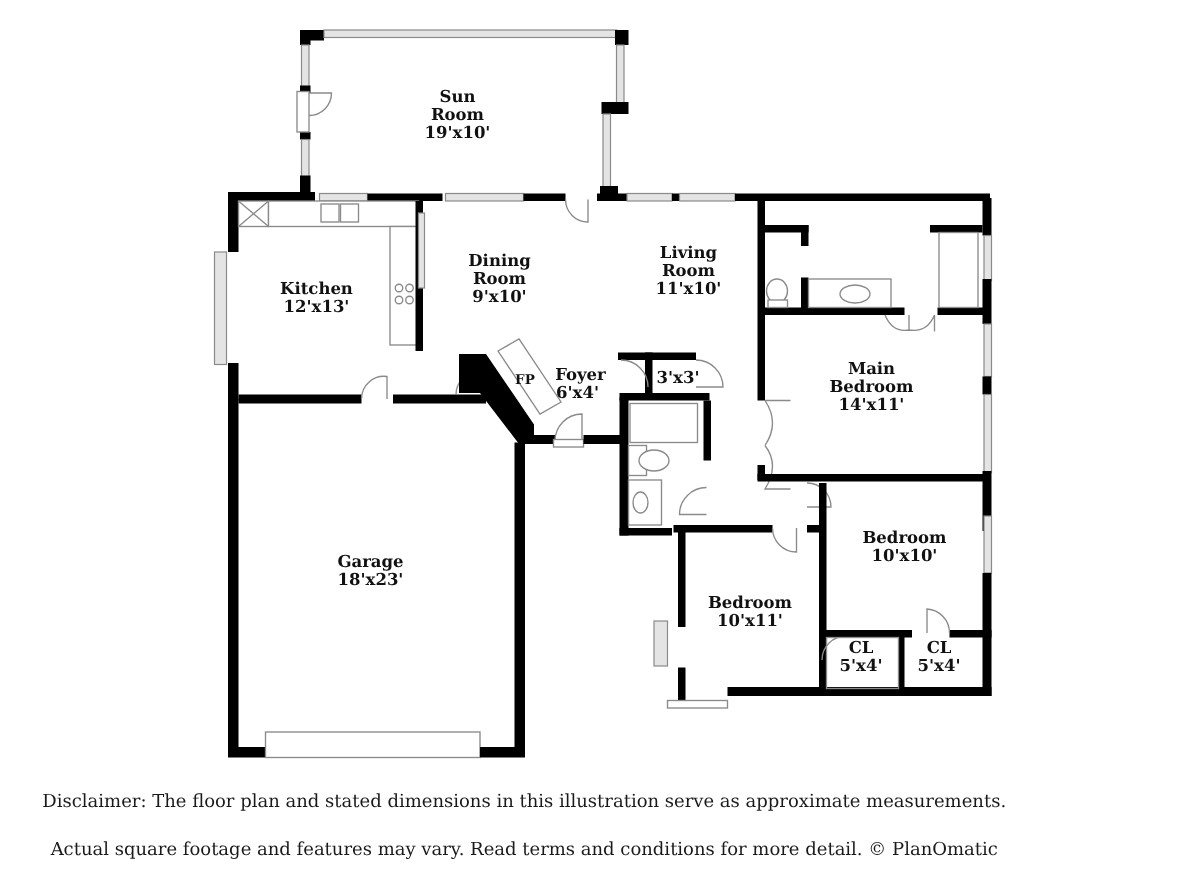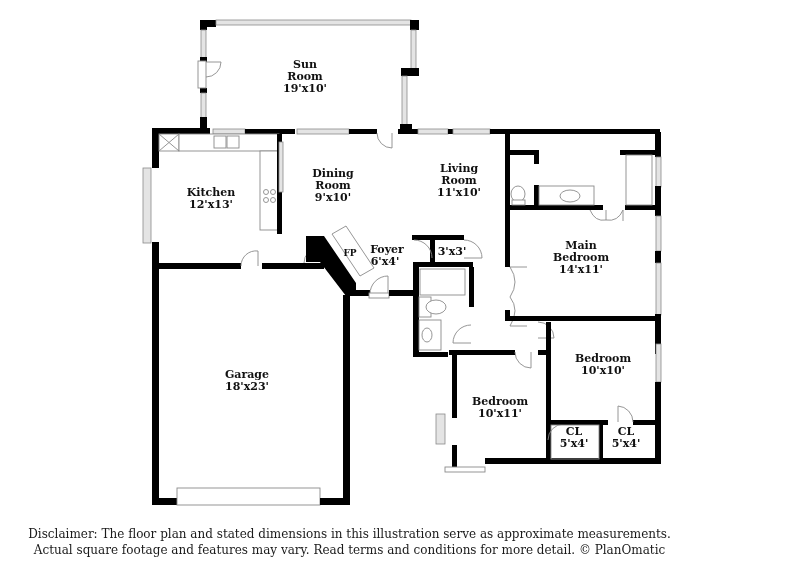--- a/index.html
+++ b/index.html
@@ -195,13 +195,13 @@
 
     <text class="lbl" x="574" y="435">CL</text>
     <text class="lbl" x="574" y="447">5'x4'</text>
 
     <text class="lbl" x="626" y="435">CL</text>
     <text class="lbl" x="626" y="447">5'x4'</text>
   </g>
 </svg>
 
 <div class="disclaimer" style="top:526px;">Disclaimer: The floor plan and stated dimensions in this illustration serve as approximate measurements.</div>
-<div class="disclaimer" style="top:542px;">Actual square footage and features may vary. Read terms and conditions for more detail. © PlanOmatic</div>
+<div class="disclaimer" style="top:558px;">Actual square footage and features may vary. Read terms and conditions for more detail. © PlanOmatic</div>
 
 </body></html>

